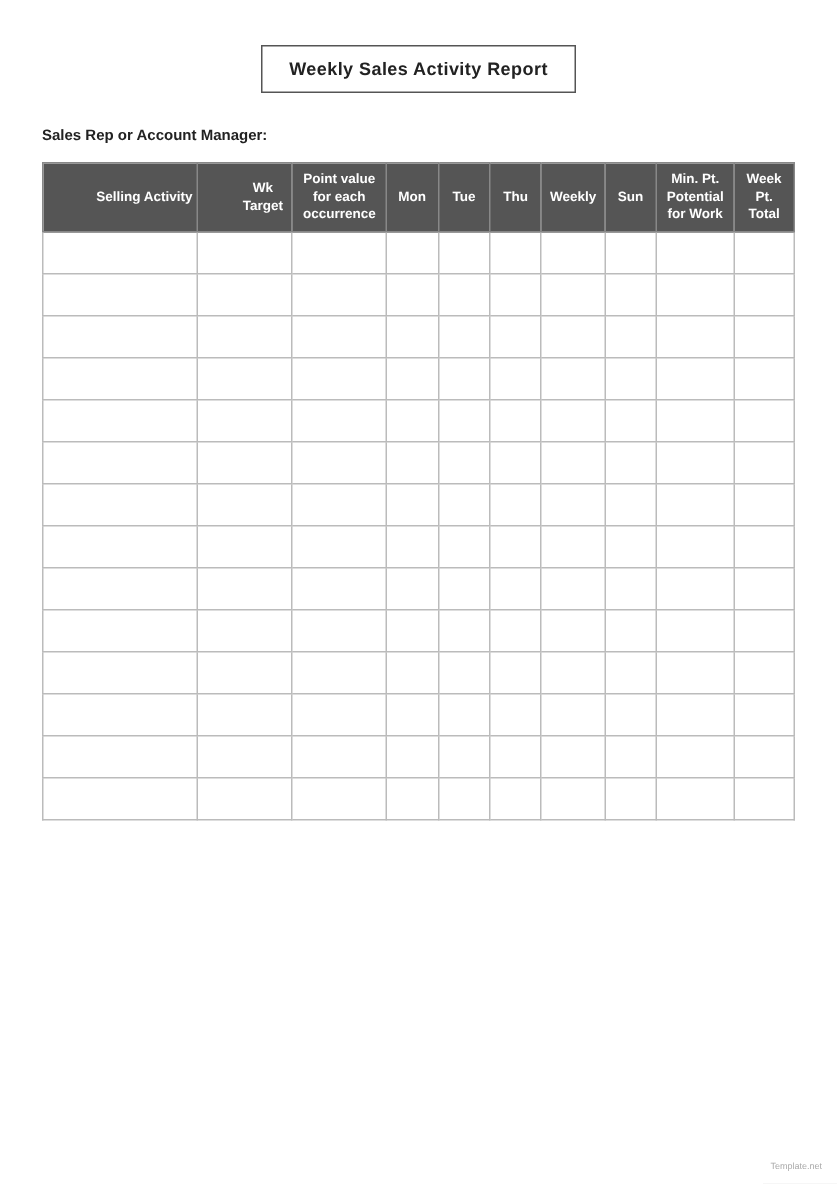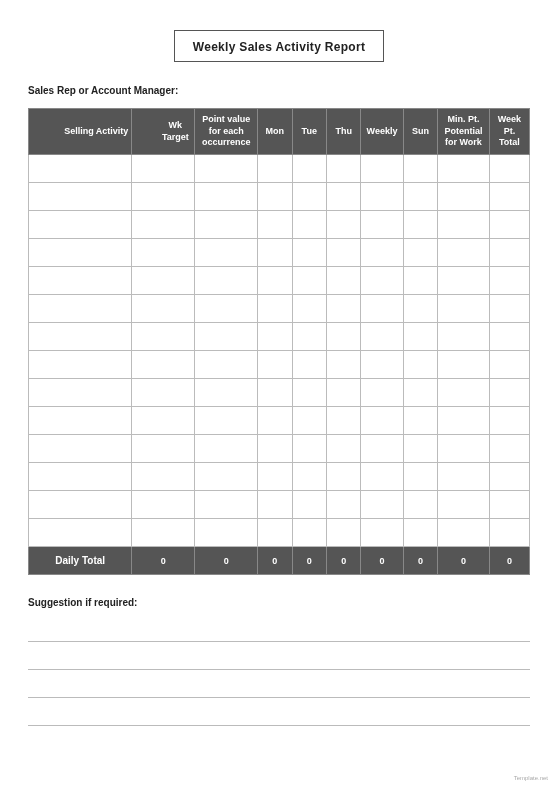--- a/index.html
+++ b/index.html
@@ -308,37 +308,18 @@
           <td></td>
           <td></td>
           <td></td>
           <td></td>
           <td></td>
           <td></td>
           <td></td>
           <td></td>
           <td></td>
         </tr>
-        <tr class="total-row">
-          <td>Daily Total</td>
-          <td>0</td>
-          <td>0</td>
-          <td>0</td>
-          <td>0</td>
-          <td>0</td>
-          <td>0</td>
-          <td>0</td>
-          <td>0</td>
-          <td>0</td>
-        </tr>
       </tbody>
   </table>
 
-  <div class="suggestion-section">
-    <div class="suggestion-label">Suggestion if required:</div>
-    <div class="suggestion-line"></div>
-    <div class="suggestion-line"></div>
-    <div class="suggestion-line"></div>
-    <div class="suggestion-line"></div>
-  </div>
 
   <div class="watermark">Template.net</div>
 </div>
 
 </body></html>

